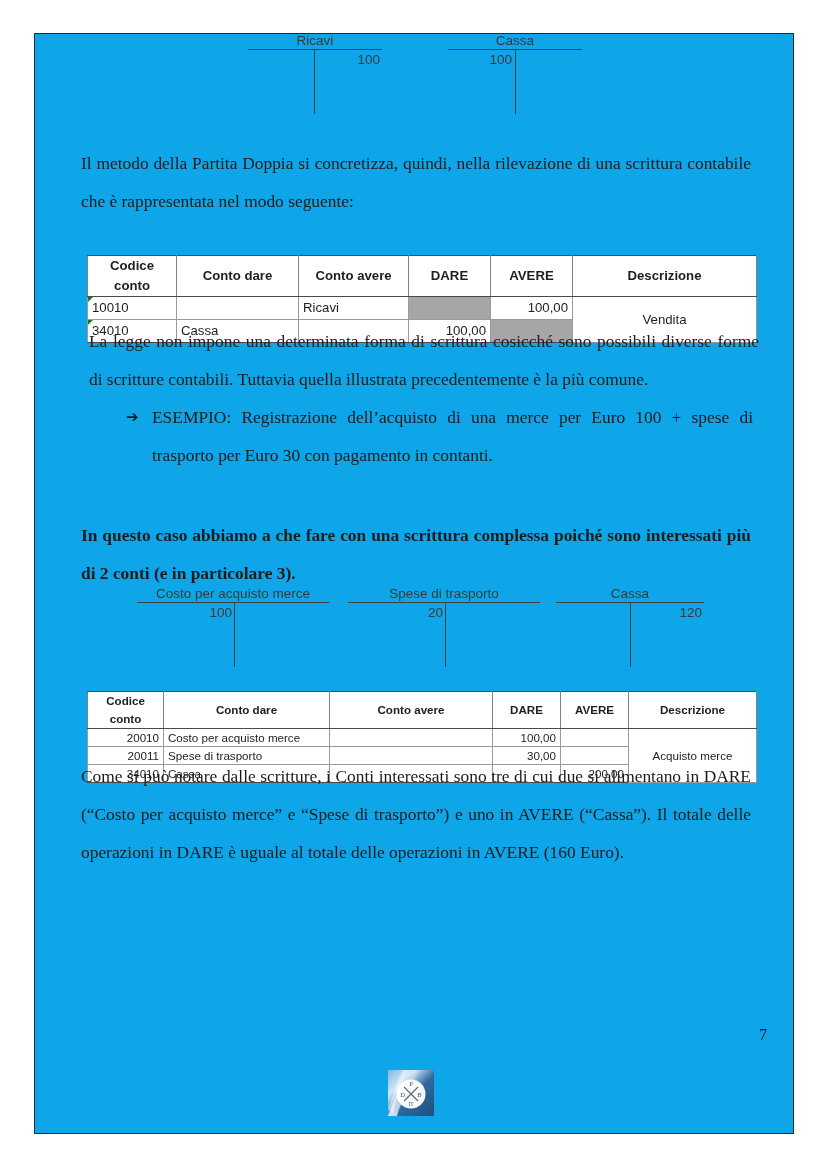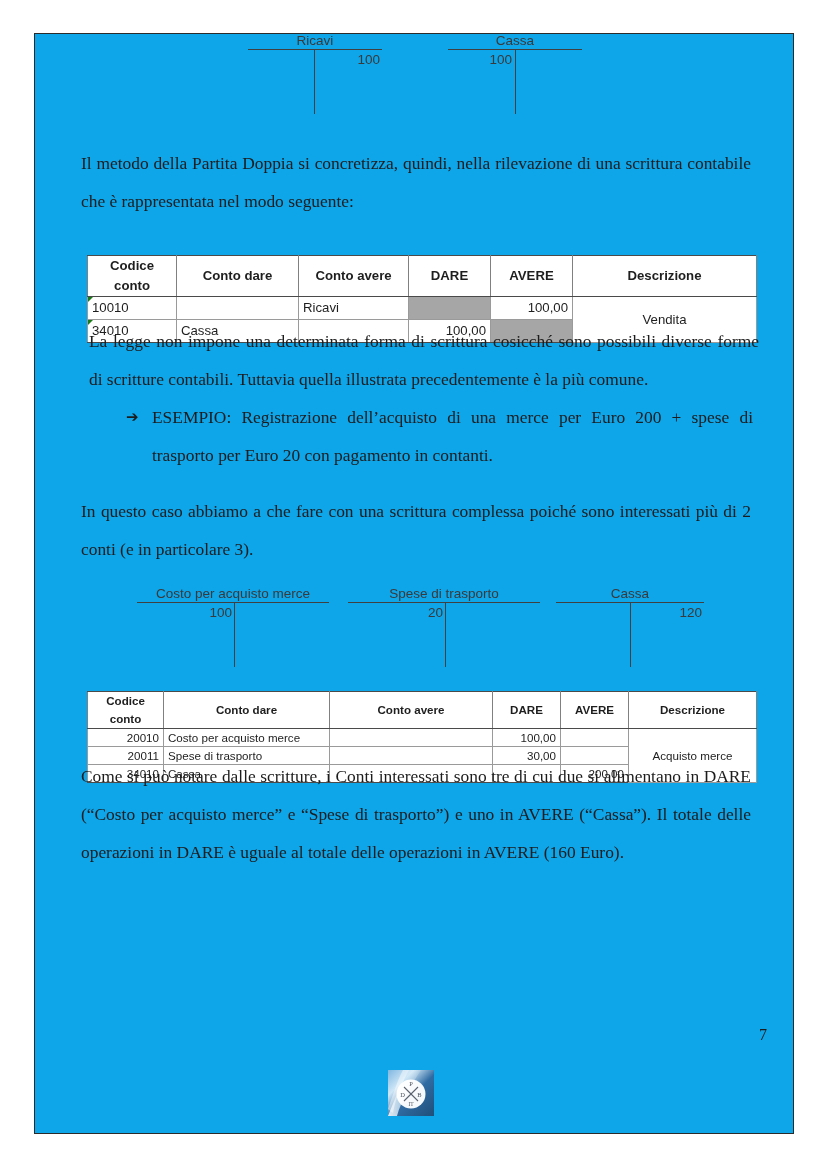--- a/index.html
+++ b/index.html
@@ -277,24 +277,24 @@
           <td class="t-right">100,00</td>
           <td class="t-right shaded"></td>
         </tr>
       </tbody>
     </table>
 
     <p class="body-text" style="left:54px; top:288px; width:670px;">La legge non impone una determinata forma di scrittura cosicché sono possibili diverse forme di scritture contabili. Tuttavia quella illustrata precedentemente è la più comune.</p>
 
     <div class="bullet-para" style="left:91px; top:364px; width:627px;">
       <span class="bullet-arrow">➔</span>
-      <span class="bullet-body">ESEMPIO: Registrazione dell’acquisto di una merce per Euro 200 + spese di trasporto per Euro 20 con pagamento in contanti.</span>
+      <span class="bullet-body">ESEMPIO: Registrazione dell’acquisto di una merce per Euro 100 + spese di trasporto per Euro 30 con pagamento in contanti.</span>
     </div>
 
-    <p class="body-text" style="left:46px; top:458px; width:670px;">In questo caso abbiamo a che fare con una scrittura complessa poiché sono interessati più di 2 conti (e in particolare 3).</p>
+    <p class="body-text" style="left:46px; top:482px; width:670px;font-weight:bold;">In questo caso abbiamo a che fare con una scrittura complessa poiché sono interessati più di 2 conti (e in particolare 3).</p>
 
     <div class="taccount-row" style="top:552px;">
 
       <div class="taccount" style="left:102px; top:0px; width:192px;">
         <div class="ta-title">Costo per acquisto merce</div>
         <div class="ta-hline"></div>
         <div class="ta-body">
           <div class="ta-vline" style="left:97px;"></div>
           <div class="ta-debit" style="left:0px; width:95px;">100</div>
           <div class="ta-credit" style="left:99px; width:91px;"></div>

